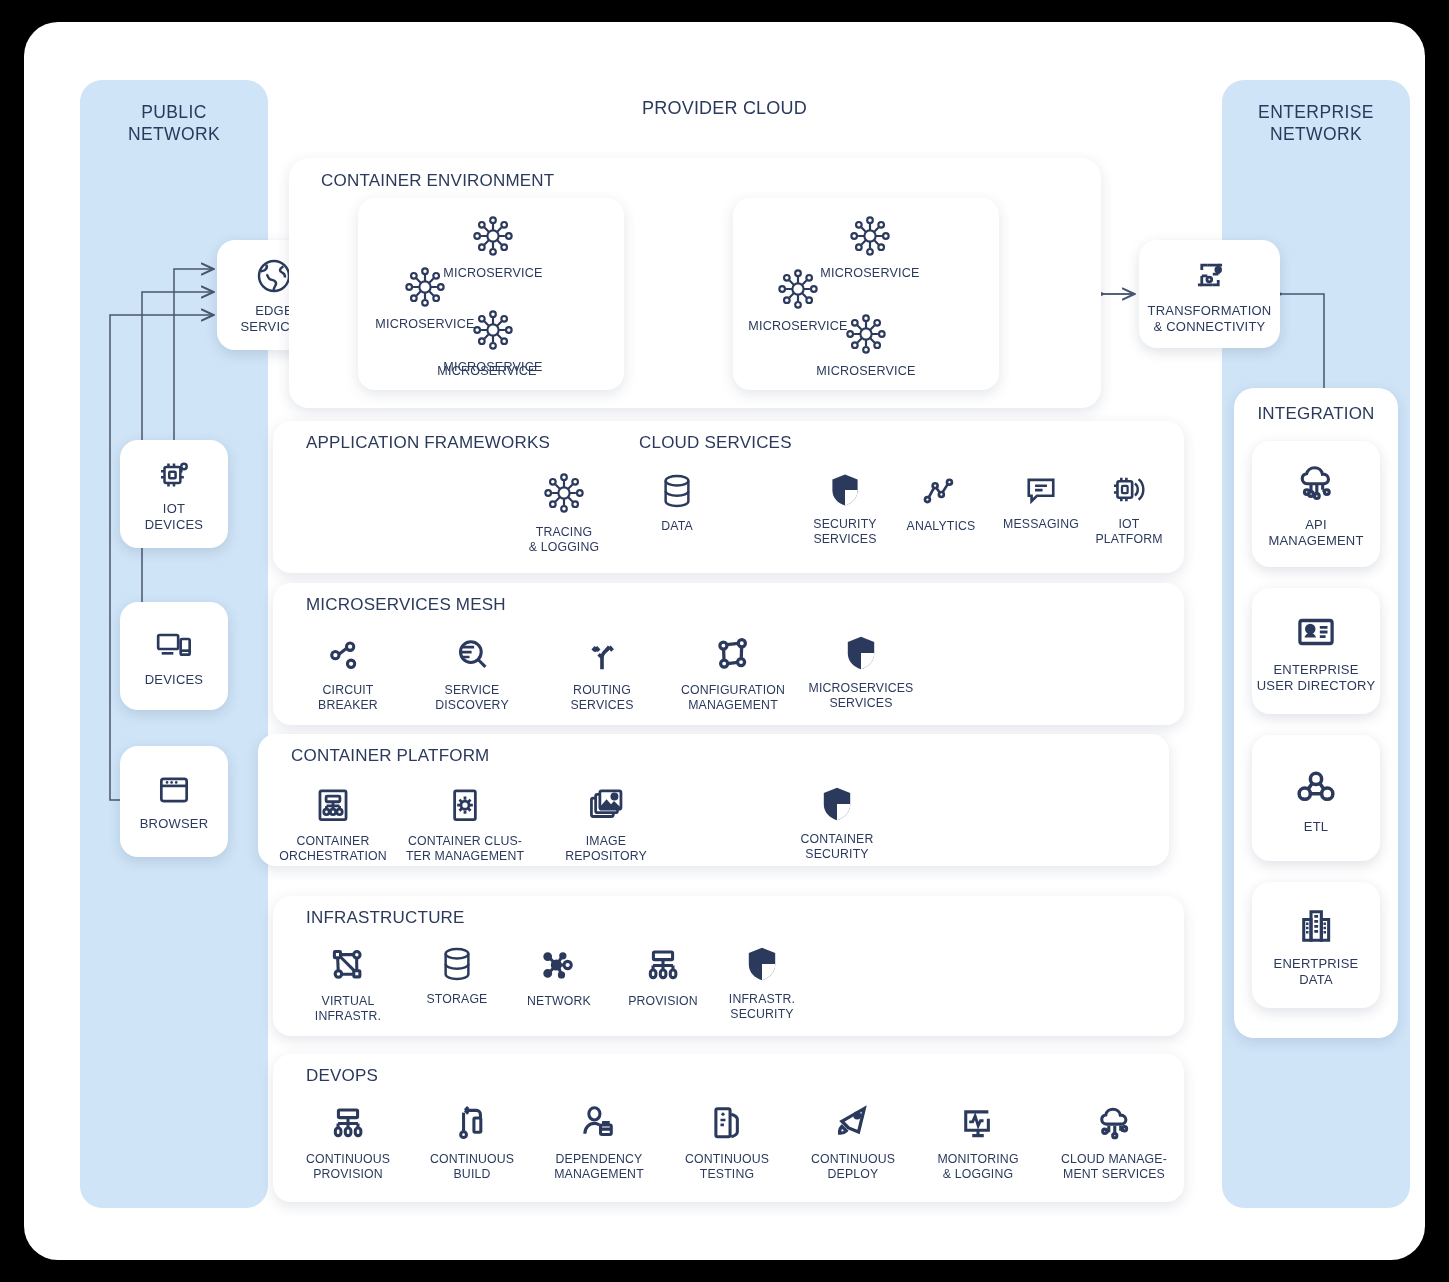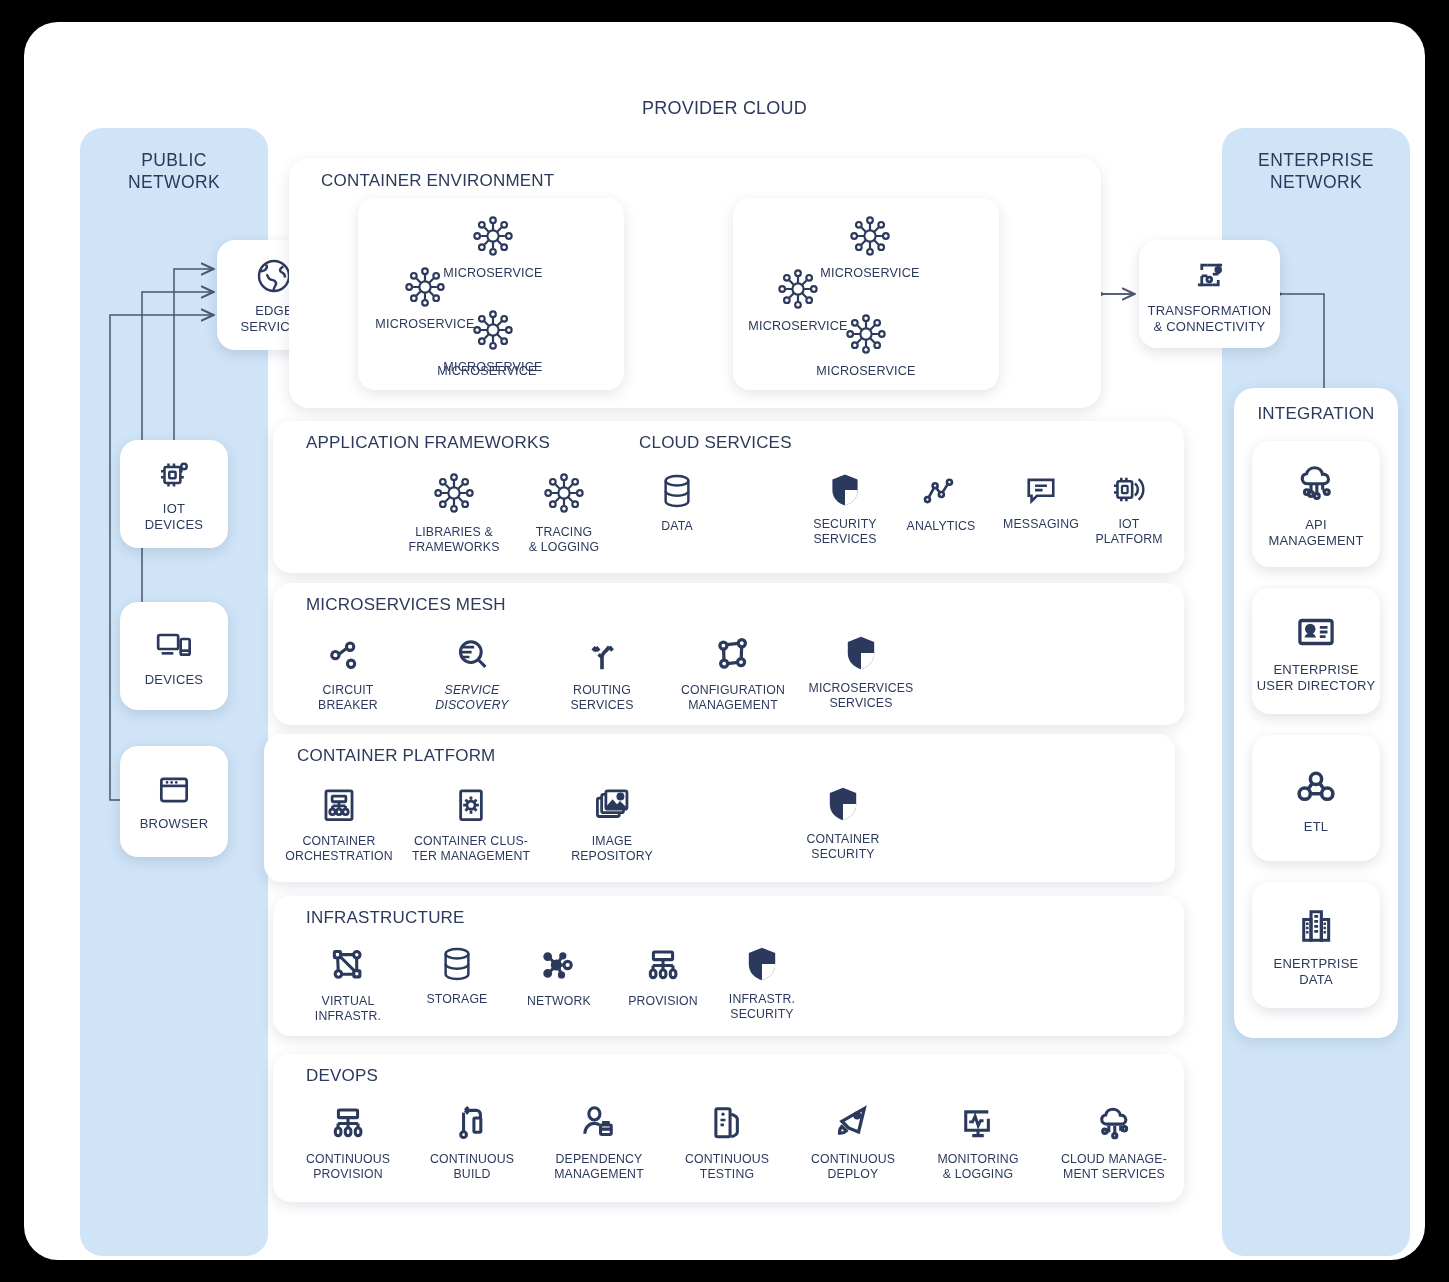--- a/index.html
+++ b/index.html
@@ -12,21 +12,21 @@
     overflow:hidden;
   }
   #frame {
     position:absolute; left:24px; top:22px;
     width:1401px; height:1238px;
     background:#ffffff; border-radius:34px;
   }
 
   
   .netcol {
-    position:absolute; background:#cfe4f7; border-radius:22px;margin-top:48px;
+    position:absolute; background:#cfe4f7; border-radius:22px;
   }
   #public-network { left:56px; top:58px; width:188px; height:1128px; }
   #enterprise-network { left:1198px; top:58px; width:188px; height:1128px; }
   .netcol-title {
     position:absolute; left:0; right:0; top:22px;
     text-align:center; font-size:17.5px; letter-spacing:.4px; line-height:1.24;
     white-space:pre-line; color:#2b3a5c;
   }
 
   
@@ -278,53 +278,35 @@
         </span>
         <div class="cap">MICROSERVICE</div>
       </div>
     </div>
   </div>
 
   <div class="card" style="left:249px;top:399px;width:911px;height:152px;border-radius:18px;">
     <div class="grp-title" style="left:33px;top:12px;">APPLICATION FRAMEWORKS</div>
     <div class="grp-title" style="left:366px;top:12px;">CLOUD SERVICES</div>
 
-    <div class="item" style="left:121px;top:46px;">
+    <div class="item" style="left:231px;top:46px;">
       <span>
         <svg width="52" height="52" viewBox="0 0 24 24" fill="none" stroke="#2b3a5c" stroke-width="1">
           <circle cx="12" cy="12" r="2.6"></circle>
           <path d="M12 6.5v2.9M12 14.6v2.9M6.5 12h2.9M14.6 12h2.9M8.1 8.1l2.05 2.05M13.85 13.85l2.05 2.05M15.9 8.1l-2.05 2.05M10.15 13.85L8.1 15.9"></path>
           <circle cx="12" cy="4.7" r="1.3"></circle>
             <circle cx="12" cy="19.3" r="1.3"></circle>
           <circle cx="4.7" cy="12" r="1.3"></circle>
             <circle cx="19.3" cy="12" r="1.3"></circle>
           <circle cx="6.85" cy="6.85" r="1.3"></circle>
             <circle cx="17.15" cy="17.15" r="1.3"></circle>
           <circle cx="17.15" cy="6.85" r="1.3"></circle>
             <circle cx="6.85" cy="17.15" r="1.3"></circle>
         </svg>
       </span>
-      <div class="cap">LIBRARIES &amp;
-FRAMEWORKS</div>
-    </div>
-    <div class="item" style="left:231px;top:46px;">
-      <span>
-        <svg width="52" height="52" viewBox="0 0 24 24" fill="none" stroke="#2b3a5c" stroke-width="1">
-          <circle cx="12" cy="12" r="2.6"></circle>
-          <path d="M12 6.5v2.9M12 14.6v2.9M6.5 12h2.9M14.6 12h2.9M8.1 8.1l2.05 2.05M13.85 13.85l2.05 2.05M15.9 8.1l-2.05 2.05M10.15 13.85L8.1 15.9"></path>
-          <circle cx="12" cy="4.7" r="1.3"></circle>
-            <circle cx="12" cy="19.3" r="1.3"></circle>
-          <circle cx="4.7" cy="12" r="1.3"></circle>
-            <circle cx="19.3" cy="12" r="1.3"></circle>
-          <circle cx="6.85" cy="6.85" r="1.3"></circle>
-            <circle cx="17.15" cy="17.15" r="1.3"></circle>
-          <circle cx="17.15" cy="6.85" r="1.3"></circle>
-            <circle cx="6.85" cy="17.15" r="1.3"></circle>
-        </svg>
-      </span>
       <div class="cap">TRACING
 &amp; LOGGING</div>
     </div>
 
     <div class="item" style="left:344px;top:48px;">
       <span>
         <svg width="44" height="44" viewBox="0 0 24 24" fill="none" stroke="#2b3a5c" stroke-width="1.35">
           <ellipse cx="12" cy="6.4" rx="6.2" ry="2.6"></ellipse>
           <path d="M5.8 6.4v11.2c0 1.45 2.78 2.6 6.2 2.6s6.2-1.15 6.2-2.6V6.4"></path>
           <path d="M5.8 12c0 1.45 2.78 2.6 6.2 2.6s6.2-1.15 6.2-2.6"></path>
@@ -385,21 +367,21 @@
         <svg width="46" height="46" viewBox="0 0 24 24" fill="none" stroke="#2b3a5c" stroke-width="1.6">
           <circle cx="5.4" cy="12.6" r="1.9"></circle>
           <circle cx="13.1" cy="8.2" r="1.9"></circle>
           <circle cx="13.6" cy="17.1" r="1.9"></circle>
           <path d="M7.3 12.1 11.3 9"></path>
         </svg>
       </span>
       <div class="cap">CIRCUIT
 BREAKER</div>
     </div>
-    <div class="item" style="left:139px;top:48px;font-style:italic;">
+    <div class="item" style="left:139px;top:48px;">
       <span>
         <svg width="46" height="46" viewBox="0 0 24 24" fill="none" stroke="#2b3a5c" stroke-width="1.6">
           <circle cx="11.4" cy="11" r="5.4"></circle>
           <path d="M15.3 15 19 18.7"></path>
           <path d="M6.6 8.4h6.5M6.6 11h5.2M6.6 13.6h4.1" stroke-width="1.35"></path>
         </svg>
       </span>
       <div class="cap">SERVICE
 DISCOVERY</div>
     </div>
@@ -433,21 +415,21 @@
         <svg width="44" height="44" viewBox="0 0 24 24">
           <path d="M12 3.2 4.8 6v6.3c0 4.1 3 7.3 7.2 8.6 4.2-1.3 7.2-4.5 7.2-8.6V6Z" fill="#2b3a5c"></path>
           <path d="M12 12h7.2v.3c0 4.1-3 7.3-7.2 8.6Z" fill="#fff"></path>
         </svg>
       </span>
       <div class="cap">MICROSERVICES
 SERVICES</div>
     </div>
   </div>
 
-  <div class="card" style="left:240px;top:712px;width:911px;height:148px;border-radius:18px;">
+  <div class="card" style="left:234px;top:712px;width:911px;height:132px;border-radius:18px;">
     <div class="grp-title" style="left:33px;top:12px;">CONTAINER PLATFORM</div>
 
     <div class="item" style="left:15px;top:48px;">
       <span>
         <svg width="46" height="46" viewBox="0 0 24 24" fill="none" stroke="#2b3a5c" stroke-width="1.45">
           <rect x="5.2" y="4.6" width="13.6" height="15" rx=".8"></rect>
           <rect x="8.4" y="7.4" width="7.2" height="2.9" rx=".5"></rect>
           <path d="M12 10.3v2.2M8.6 12.5h6.8M8.6 12.5v1.6M12 12.5v1.6M15.4 12.5v1.6"></path>
           <circle cx="8.6" cy="15.6" r="1.4"></circle>
             <circle cx="12" cy="15.6" r="1.4"></circle>

